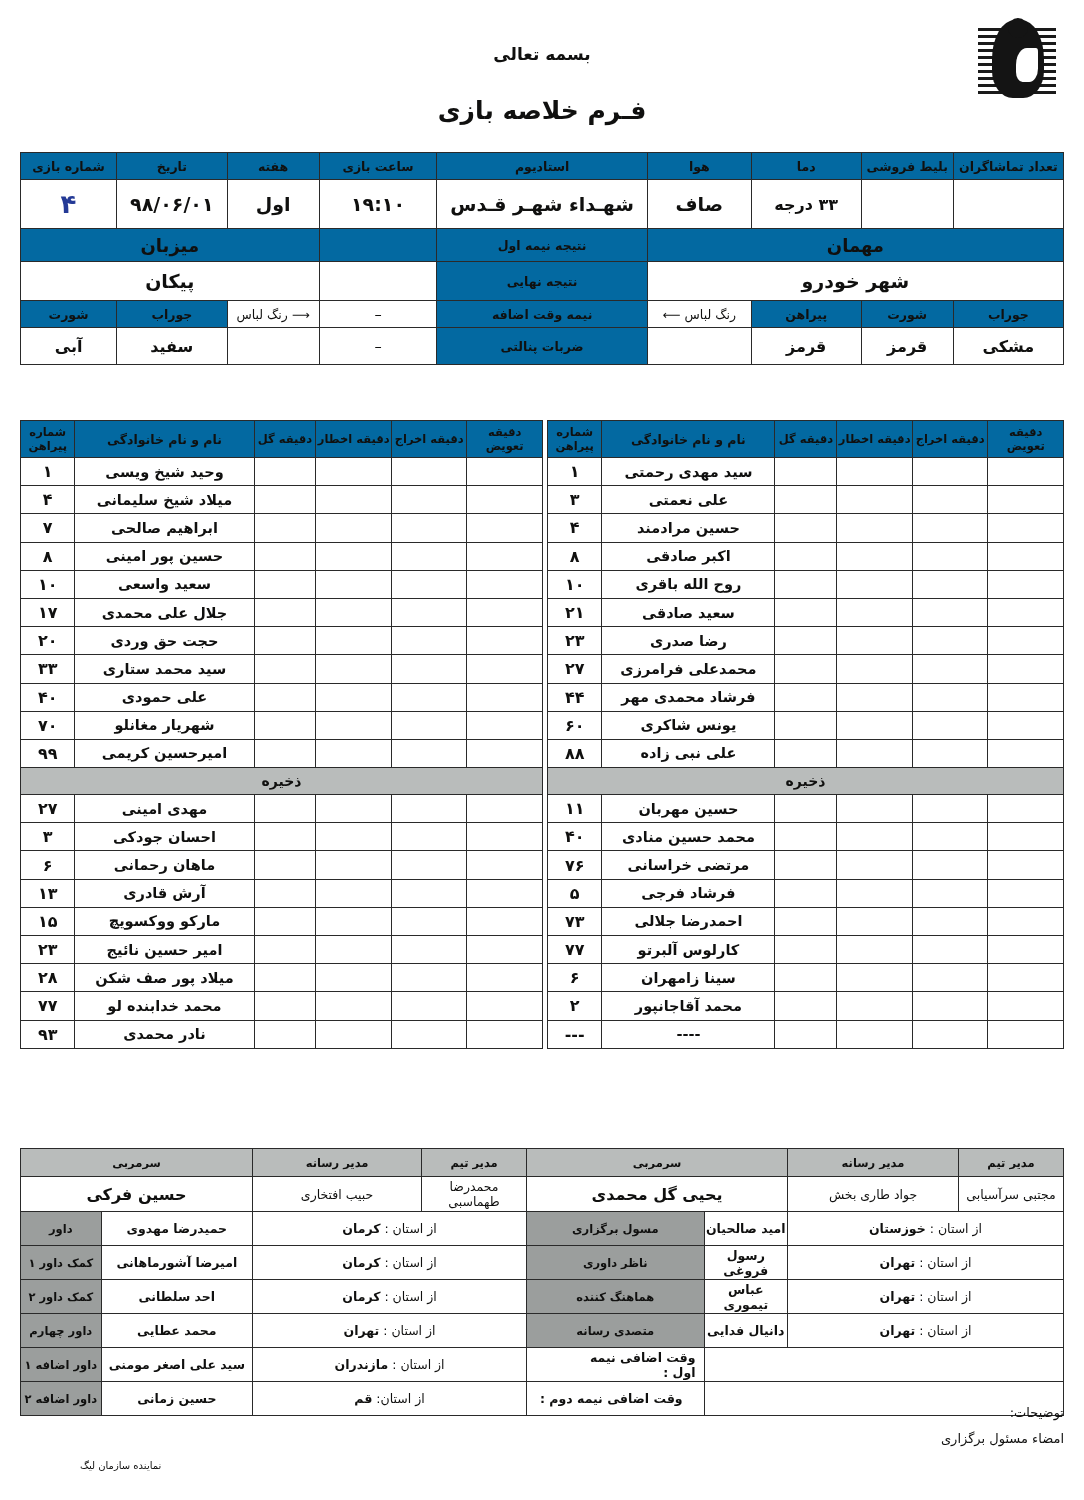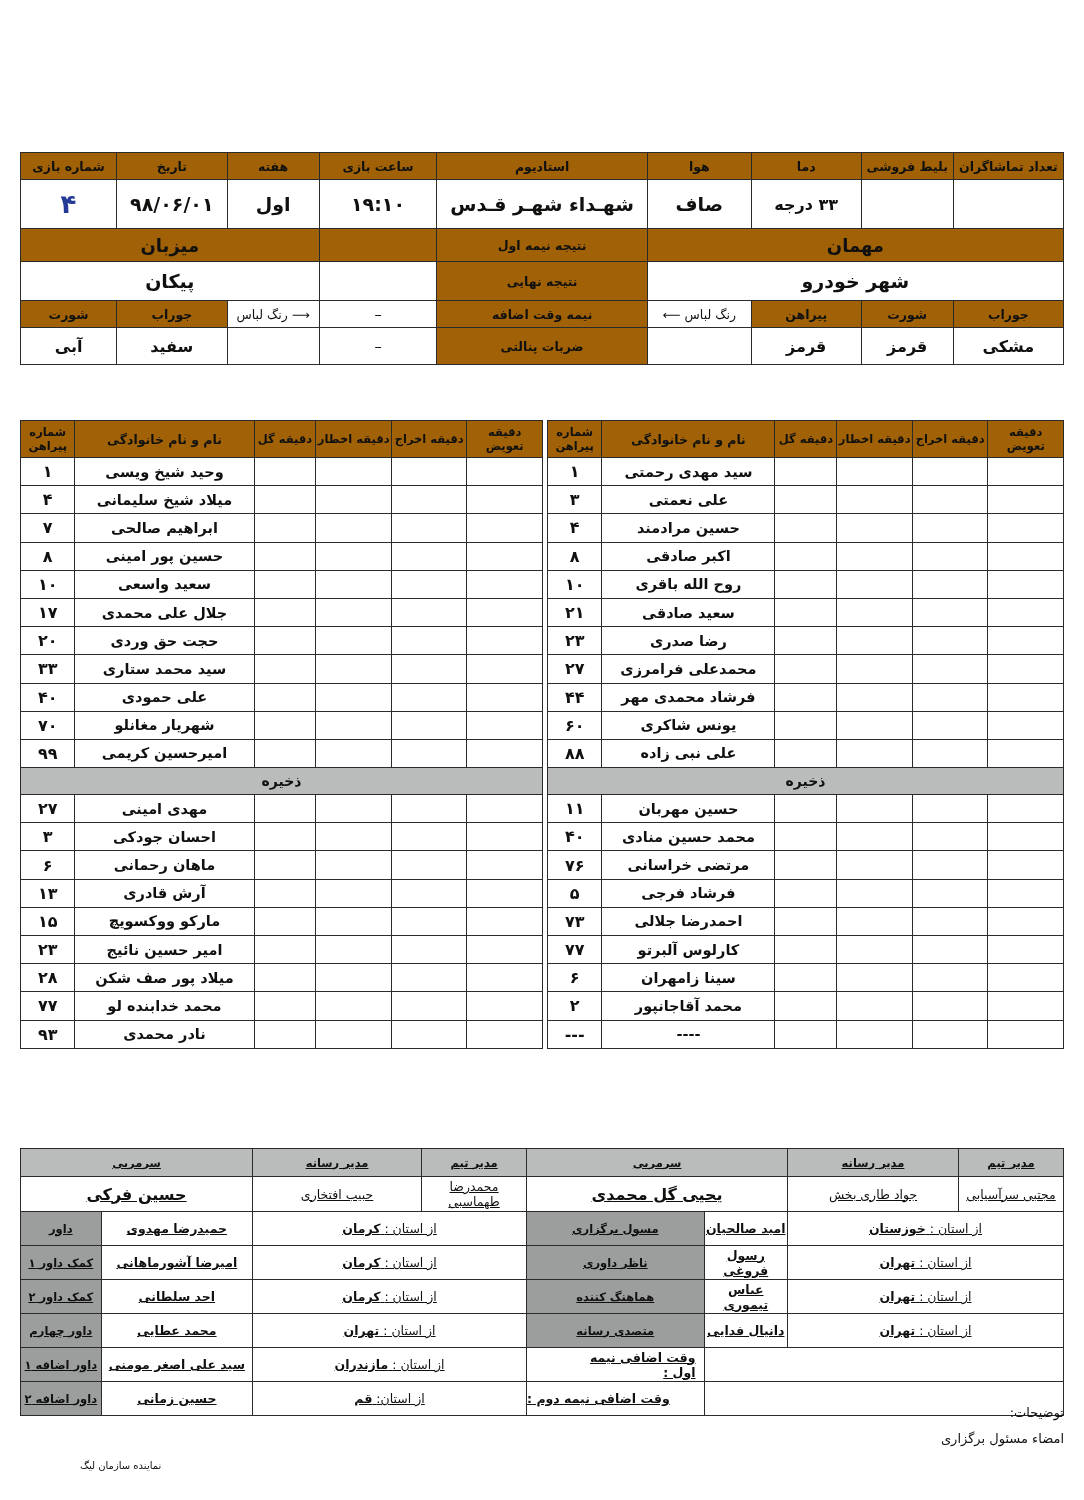--- a/index.html
+++ b/index.html
@@ -22,57 +22,70 @@
     background:repeating-linear-gradient(180deg,#1a1a1a 0 3px,#ffffff 3px 7px);}
   .logo .blob{position:absolute;top:2px;right:14px;width:52px;height:78px;background:#141414;
     border-radius:44% 44% 40% 40%/50% 50% 35% 35%;}
   .logo .head{position:absolute;top:0px;right:30px;width:20px;height:20px;background:#141414;border-radius:50%;}
   .logo .cut{position:absolute;top:30px;right:20px;width:22px;height:34px;background:#ffffff;border-radius:50% 10% 40% 30%;}
   .logo .cap{position:absolute;bottom:2px;right:0px;width:92px;height:16px;}
 
   
   table{border-collapse:collapse;}
   td{border:1px solid #2a2a2a;text-align:center;vertical-align:middle;font-size:14.5px;padding:0;}
-  .sh{background:#a16207;}          
+  .sh{background:#0369a1;}          
   .sh2{background:#b9bcbb;}         
   .sh3{background:#9b9e9d;}         
   .b{font-weight:bold;}
   .big{font-size:19px;font-weight:bold;letter-spacing:1px;}
   .mid{font-size:16px;font-weight:bold;}
   .sm{font-size:12.5px;}
   .xs{font-size:11.5px;}
 
   
   .t1{position:absolute;top:152px;right:20px;width:1044px;}
   .t1 td{height:26px;}
 
   
   .players{position:absolute;top:420px;right:20px;width:1044px;display:flex;gap:0;}
   .ptab{border-collapse:collapse;}
   .ptab td{height:27.2px;}
   .sepcol{width:4px;background:#ffffff;border:none;}
 
   
   .bottom{position:absolute;top:1148px;right:20px;width:1044px;}
-  .bottom td{height:27px;text-decoration:underline;}
+  .bottom td{height:27px;}
 
   .notes{position:absolute;top:1405px;right:20px;width:1044px;font-size:13px;}
   .notes .n1{position:absolute;top:0;right:0;font-size:13px;}
   .notes .n2{position:absolute;top:26px;right:0;font-size:13px;}
   .notes .n3{position:absolute;top:55px;left:60px;font-size:10px;}
 
   .arrow-l, .arrow-r{display:inline-block;}
   .num{font-size:16px;}
   .handwr{font-family:"DejaVu Sans", sans-serif;font-size:26px;color:#243a96;font-weight:bold;}
 </style>
 </head>
 <body>
 
 <div class="page">
 
+  <div class="hdr">
+    <div class="basmale">بسمه تعالی</div>
+    <div class="formtitle">فـرم خلاصه بازی</div>
+    <div class="logo">
+      <div class="lbox">
+        <div class="stripes"></div>
+        <div class="blob"></div>
+        <div class="cut"></div>
+        <div class="head"></div>
+      </div>
+      <div class="cap"></div>
+    </div>
+  </div>
 
   <table class="t1">
     <tbody>
         <tr>
       <td class="sh b sm" style="width:110px;">تعداد تماشاگران</td>
       <td class="sh b sm" style="width:92px;">بلیط فروشی</td>
       <td class="sh b sm" style="width:110px;">دما</td>
       <td class="sh b sm" style="width:104px;">هوا</td>
       <td class="sh b sm" style="width:212px;">استادیوم</td>
       <td class="sh b sm" style="width:118px;">ساعت بازی</td>
@@ -588,21 +601,21 @@
       <td class="sm b" style="text-align:right;padding-right:8px;padding-left:40px;">وقت اضافی نیمه اول :</td>
       <td colspan="2" class="sm">
         <span>از استان :</span>
         <span class="b">مازندران</span>
       </td>
       <td class="sm b">سید علی اصغر مومنی</td>
       <td class="sh3 xs b">داور اضافه ۱</td>
     </tr>
     <tr>
       <td colspan="3" class="sm" style="height:33px;"></td>
-      <td class="sm b" style="text-align:left;padding-right:8px;">وقت اضافی نیمه دوم :</td>
+      <td class="sm b" style="text-align:center;padding-right:8px;">وقت اضافی نیمه دوم :</td>
       <td colspan="2" class="sm">
         <span>از استان:</span>
         <span class="b">قم</span>
       </td>
       <td class="sm b">حسین زمانی</td>
       <td class="sh3 xs b">داور اضافه ۲</td>
     </tr>
   </tbody>
     </table>
 

